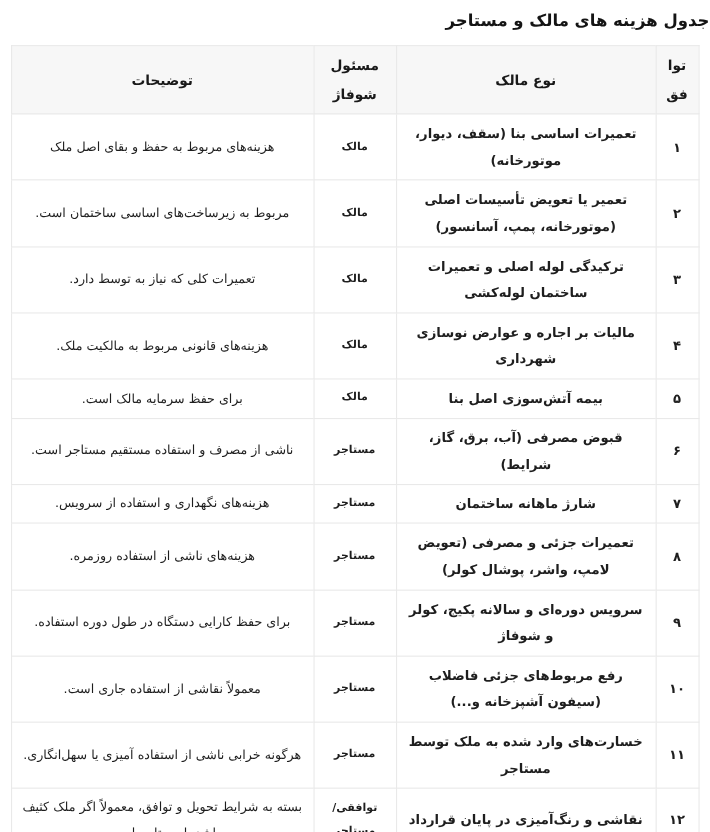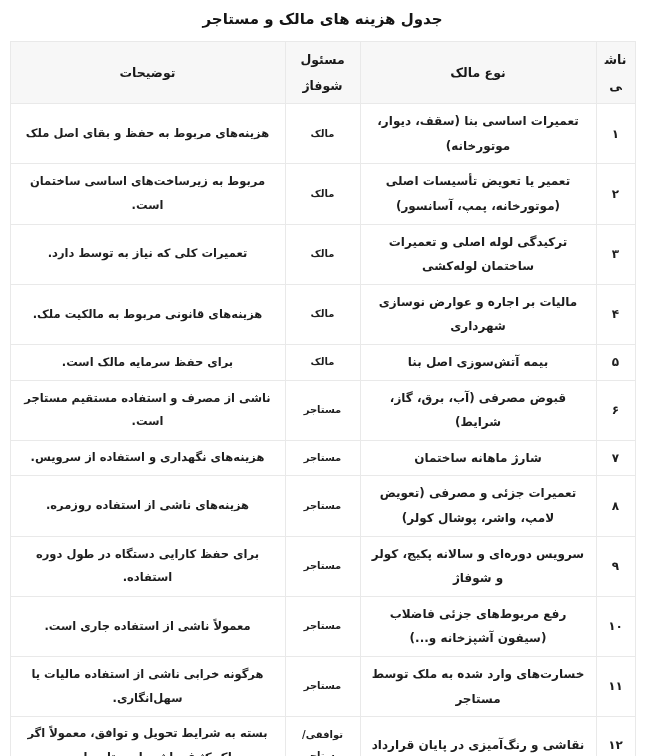--- a/index.html
+++ b/index.html
@@ -10,21 +10,20 @@
     font-family: "DejaVu Sans", sans-serif;
     direction: rtl;
   }
   .page {
     width: 645px;
     min-height: 756px;
     box-sizing: border-box;
     padding-top: 8px;
   }
   .title {
-    text-align: center;
     font-size: 15px;
     font-weight: bold;
     color: #141414;
     margin: 2px 0 13px 0;
   }
   table.expenses {
     border-collapse: collapse;
     table-layout: fixed;
     width: 625px;
     margin: 0 auto;
@@ -43,39 +42,39 @@
   table.expenses thead th {
     background: #f7f7f7;
     font-size: 12.5px;
     font-weight: bold;
     color: #191919;
     height: 50px;
   }
   td.c-num   { font-weight: bold; font-size: 12px; }
   td.c-expense { font-weight: bold; font-size: 12px; }
   td.c-payer { font-weight: bold; font-size: 10px; }
-  td.c-notes { font-weight: bold; font-size: 11.5px; color: #2a2a2a; }
+  td.c-notes { font-weight: normal; font-size: 11.5px; color: #2a2a2a; }
 </style>
 </head>
 <body>
 
 <div class="page">
 
   <div class="title">جدول هزینه های مالک و مستاجر</div>
 
   <table class="expenses">
     <colgroup>
       <col style="width:39px">
       <col style="width:236px">
       <col style="width:75px">
       <col style="width:275px">
     </colgroup>
     <thead>
       <tr>
-        <th>ناشی</th>
+        <th>توافق</th>
         <th>نوع مالک</th>
         <th>مسئول شوفاژ</th>
         <th>توضیحات</th>
       </tr>
     </thead>
     <tbody id="table-body">
     <tr>
       <td class="c-num">۱</td>
       <td class="c-expense">تعمیرات اساسی بنا (سقف، دیوار، موتورخانه)</td>
       <td class="c-payer">مالک</td>
@@ -135,28 +134,28 @@
       <td class="c-num">۹</td>
       <td class="c-expense">سرویس دوره‌ای و سالانه پکیج، کولر و شوفاژ</td>
       <td class="c-payer">مستاجر</td>
       <td class="c-notes">برای حفظ کارایی دستگاه در طول دوره استفاده.</td>
     </tr>
 
     <tr>
       <td class="c-num">۱۰</td>
       <td class="c-expense">رفع مربوط‌های جزئی فاضلاب (سیفون آشپزخانه و...)</td>
       <td class="c-payer">مستاجر</td>
-      <td class="c-notes">معمولاً ناشی از استفاده جاری است.</td>
+      <td class="c-notes">معمولاً نقاشی از استفاده جاری است.</td>
     </tr>
 
     <tr>
       <td class="c-num">۱۱</td>
       <td class="c-expense">خسارت‌های وارد شده به ملک توسط مستاجر</td>
       <td class="c-payer">مستاجر</td>
-      <td class="c-notes">هرگونه خرابی ناشی از استفاده مالیات یا سهل‌انگاری.</td>
+      <td class="c-notes">هرگونه خرابی ناشی از استفاده آمیزی یا سهل‌انگاری.</td>
     </tr>
 
     <tr>
       <td class="c-num">۱۲</td>
       <td class="c-expense">نقاشی و رنگ‌آمیزی در پایان قرارداد</td>
       <td class="c-payer">توافقی/ مستاجر</td>
       <td class="c-notes">بسته به شرایط تحویل و توافق، معمولاً اگر ملک کثیف باشد با مستاجر است.</td>
     </tr>
 
     <tr>

